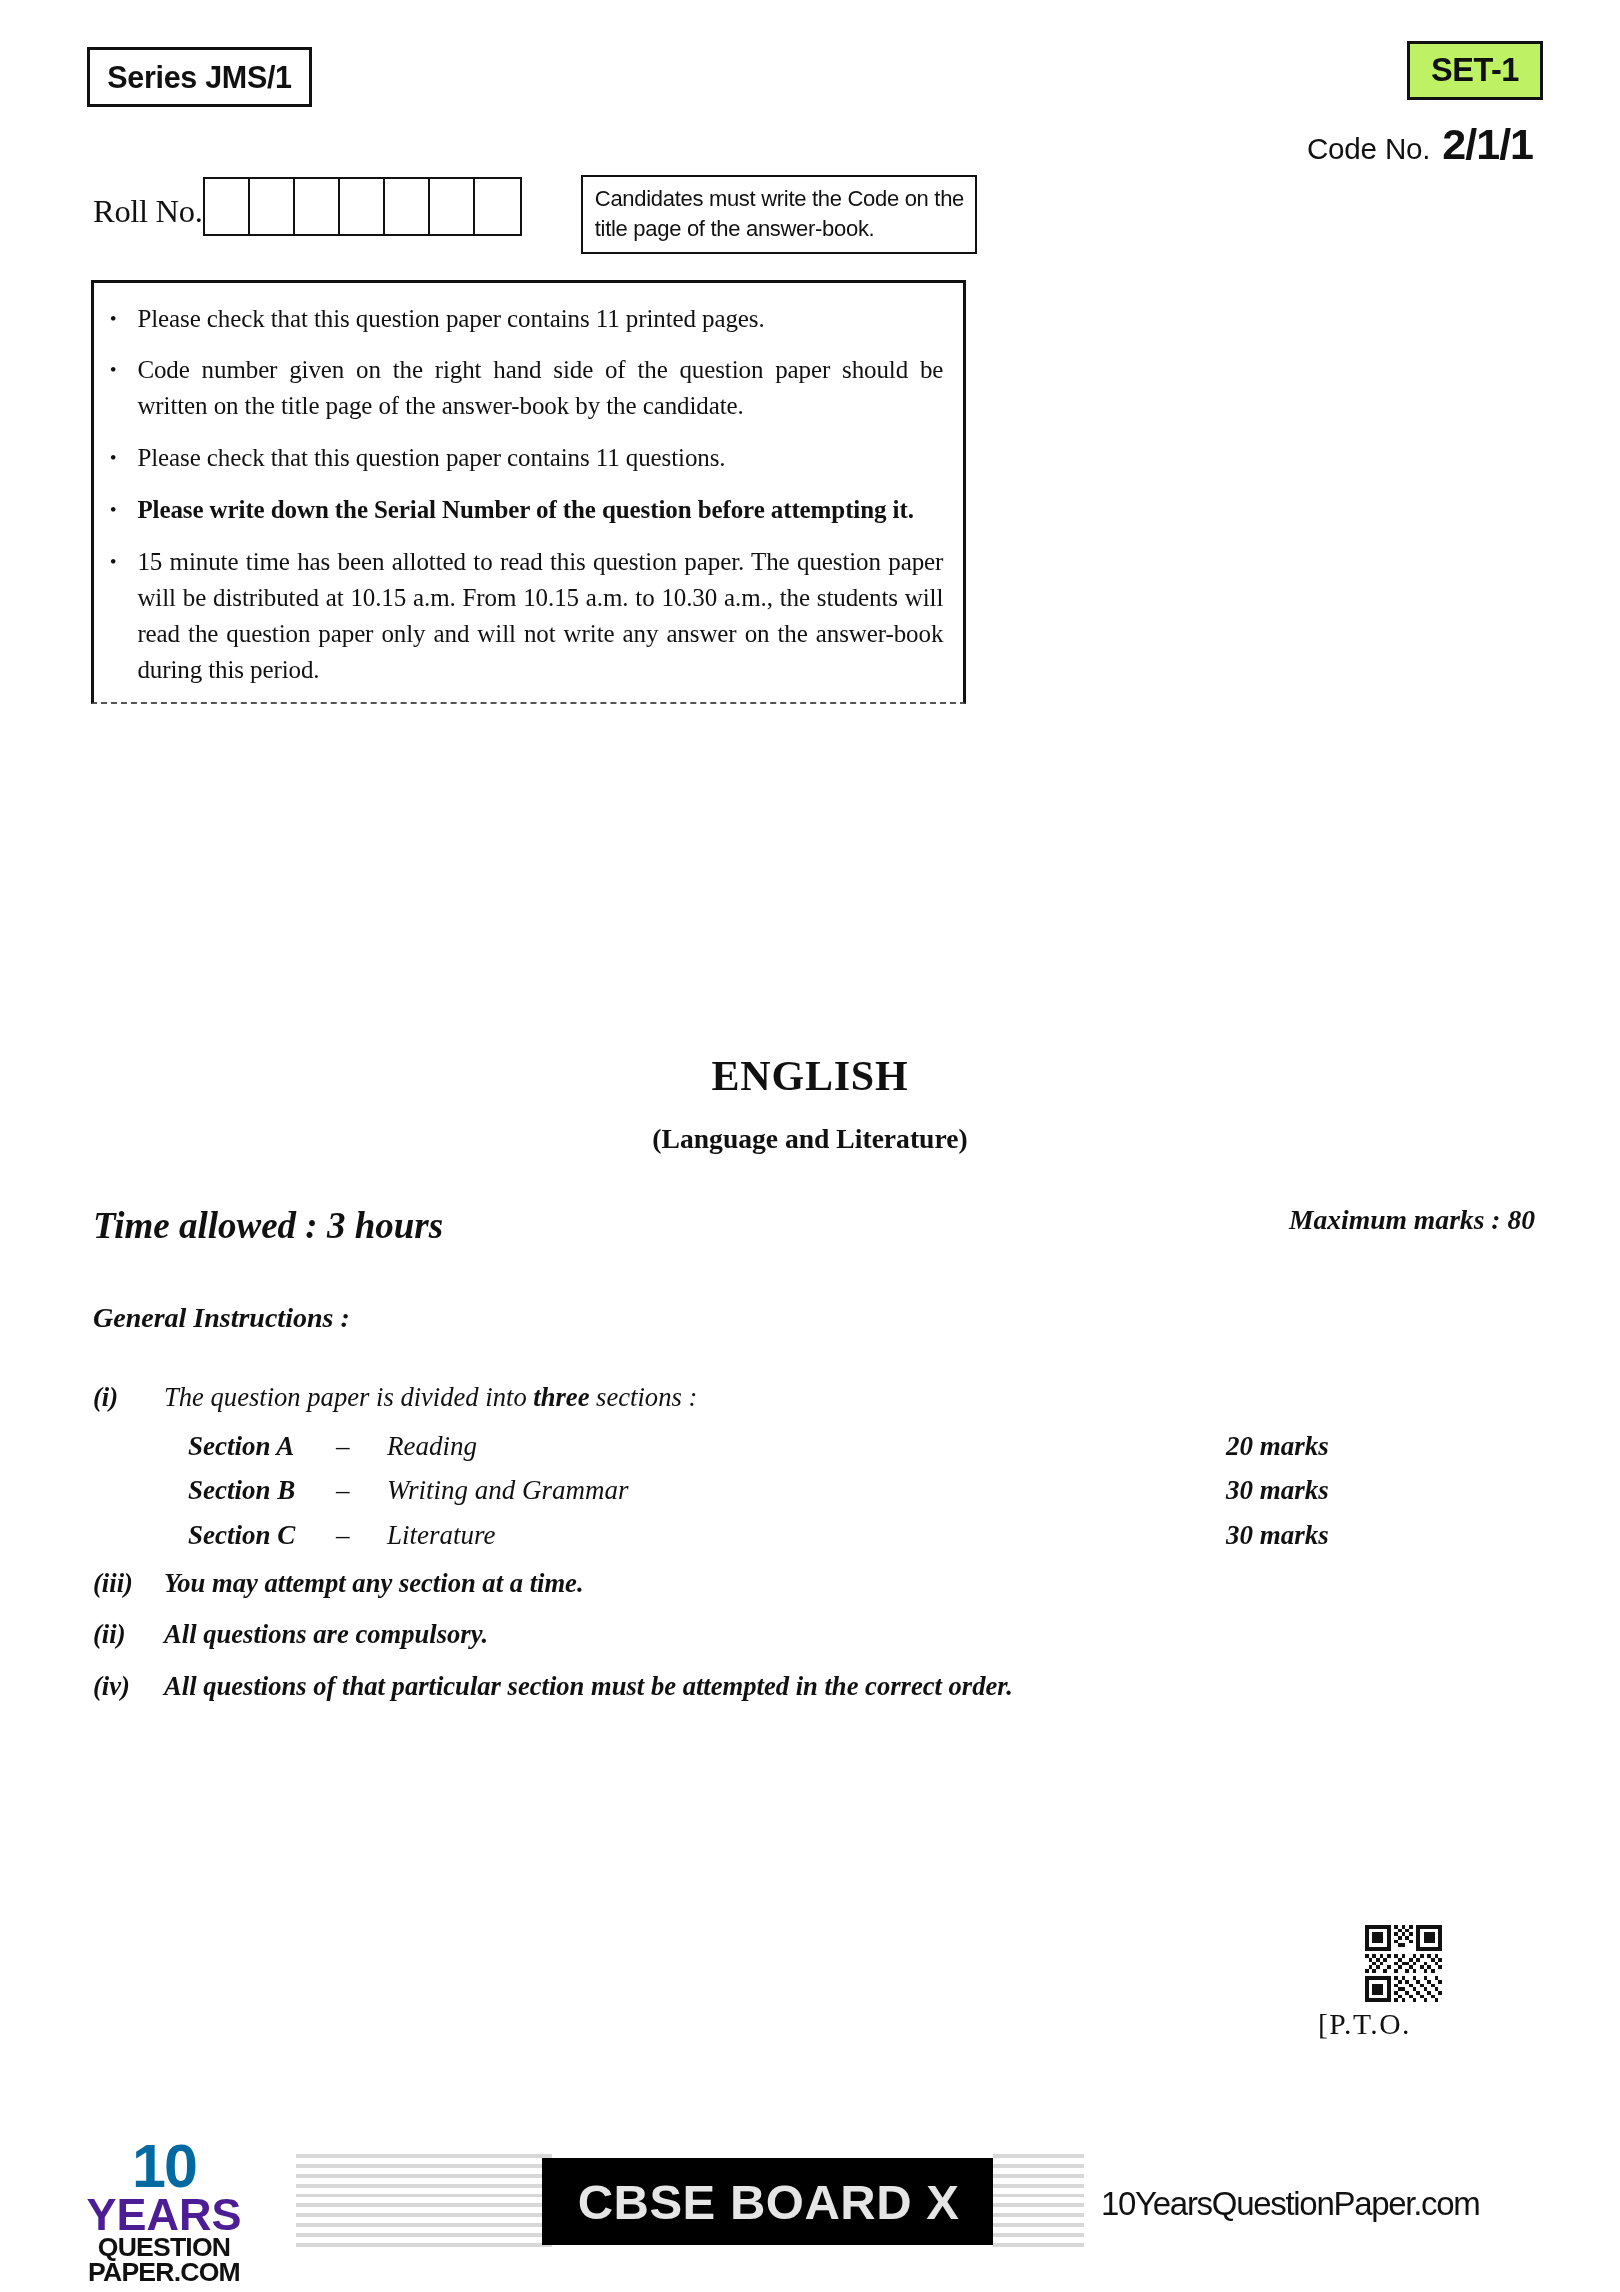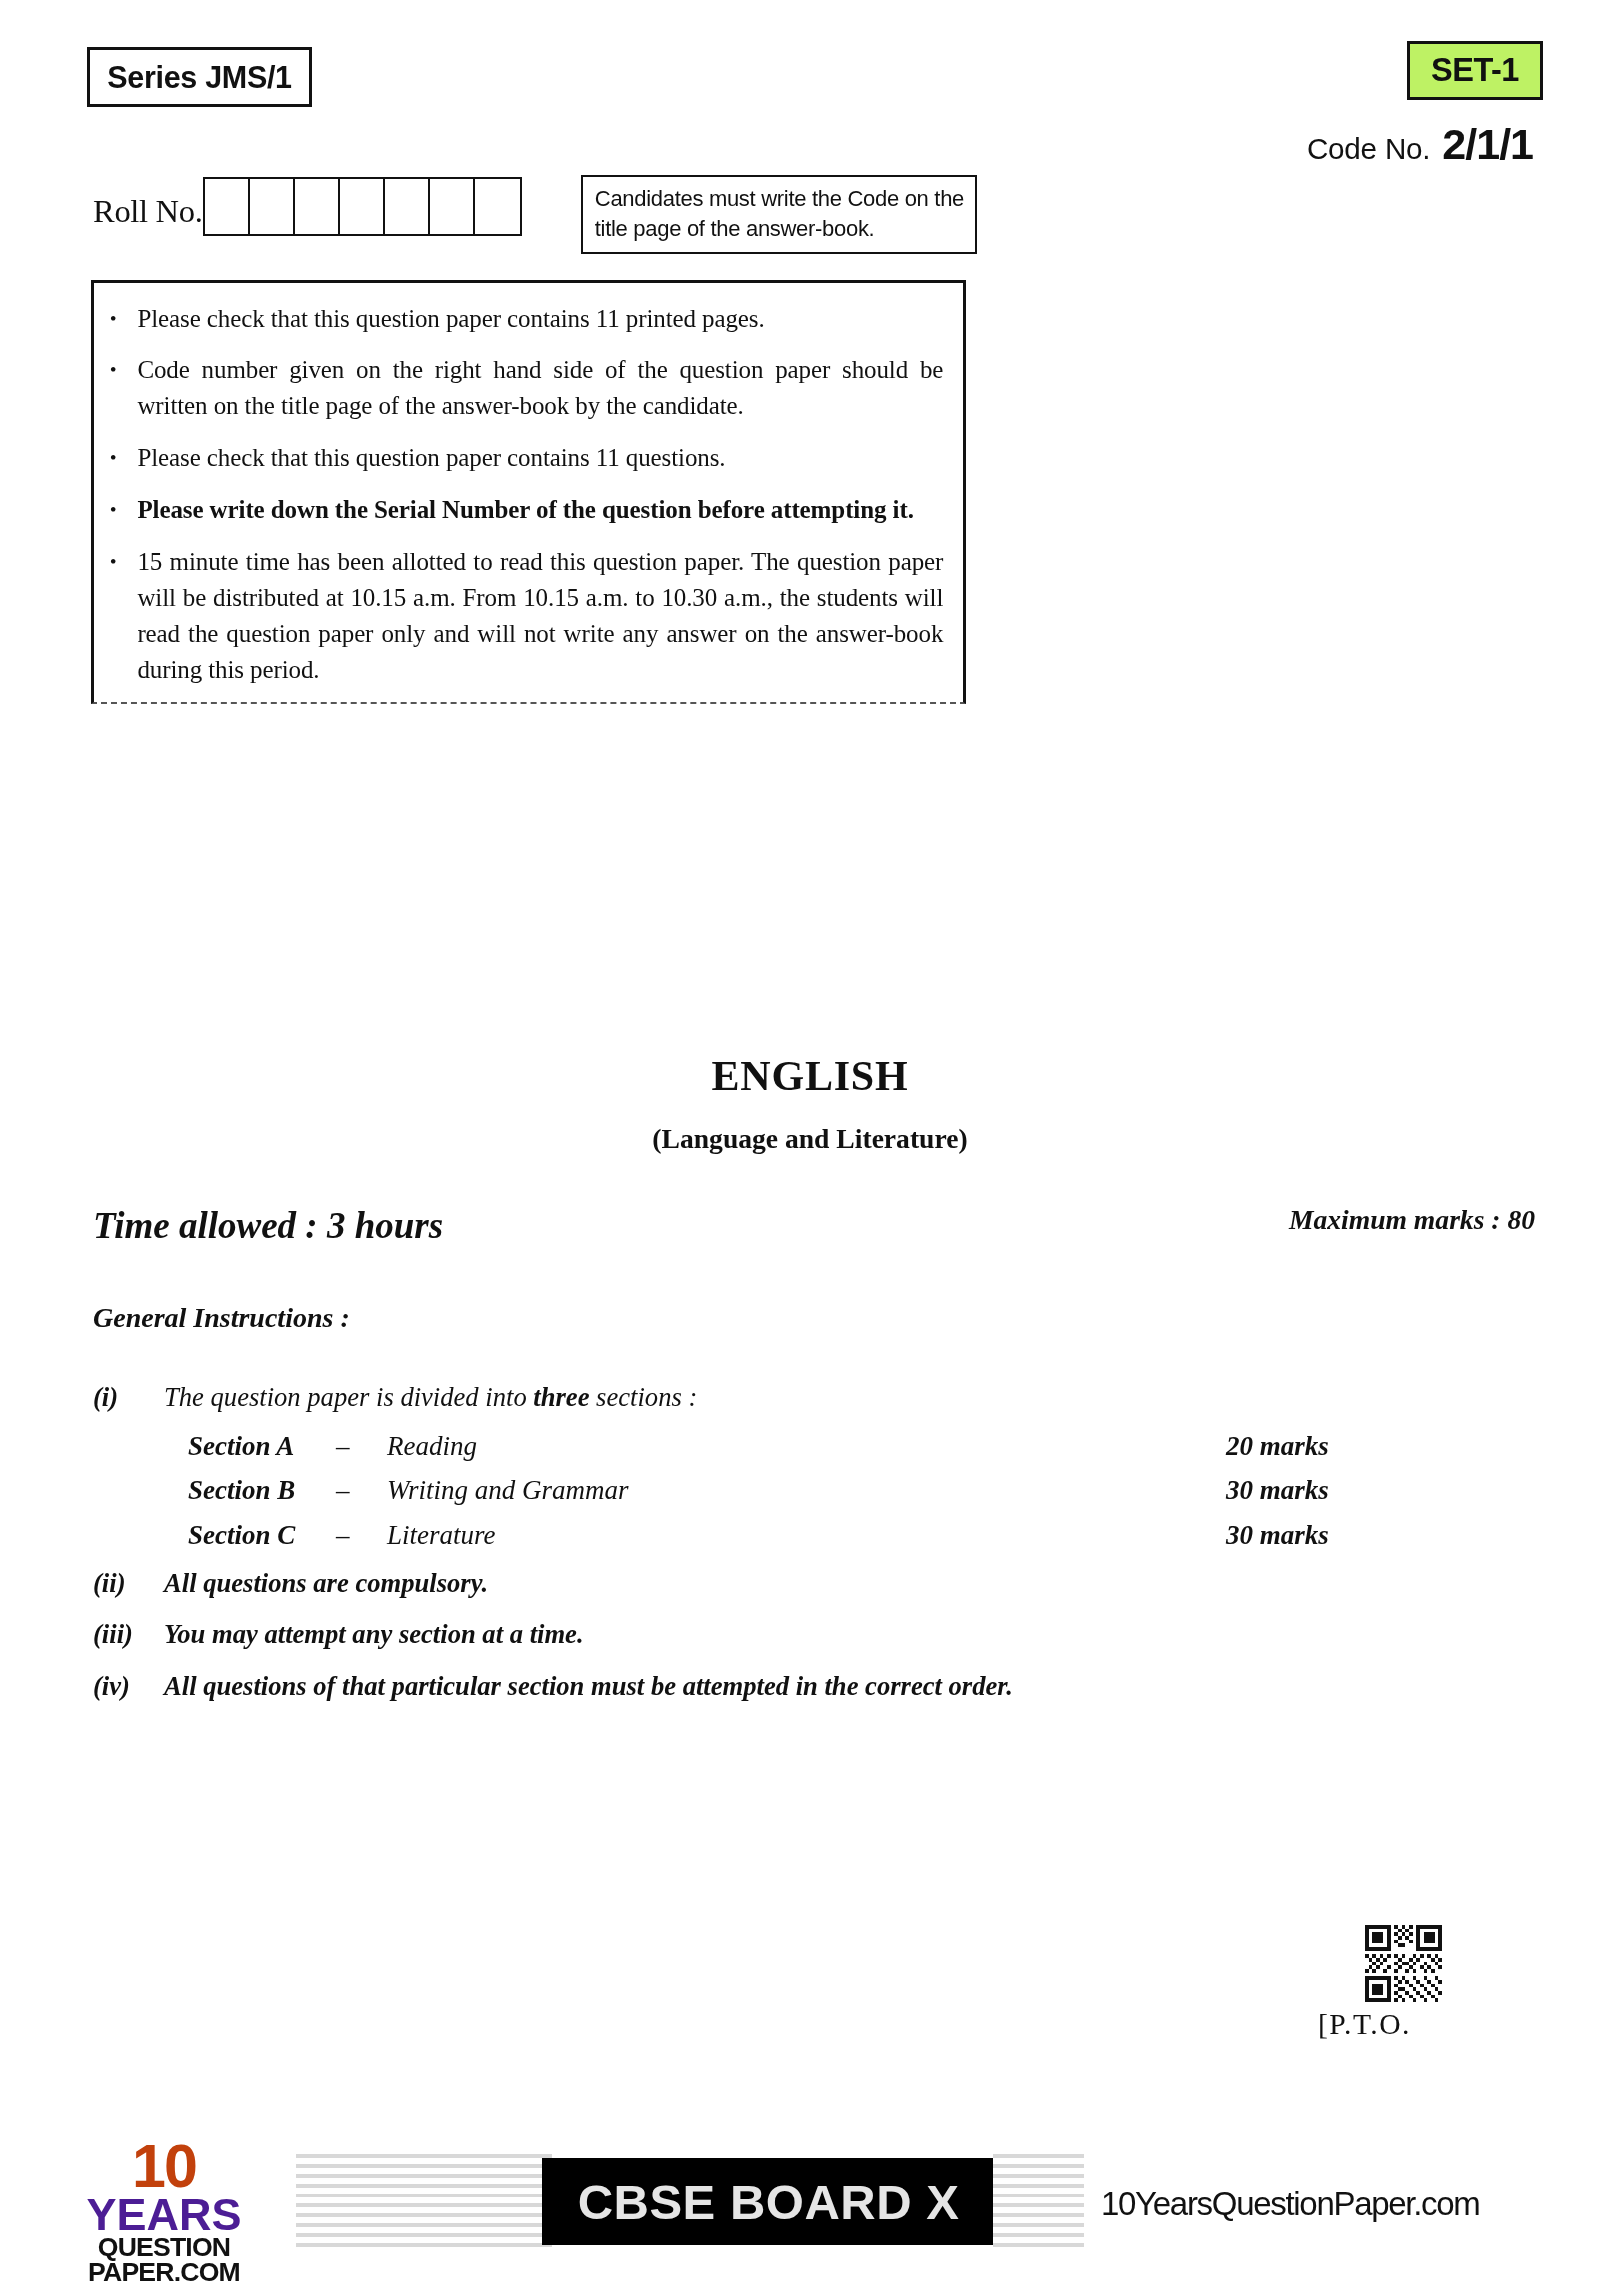--- a/index.html
+++ b/index.html
@@ -279,21 +279,21 @@
     left: 41px;
     bottom: 7.9px;
     width: 246px;
     text-align: center;
     font-family: "Liberation Sans", sans-serif;
     line-height: 0.92;
   }
   .logo-10 {
     font-size: 61px;
     font-weight: bold;
-    color: #c2410c;
+    color: #0369a1;
     letter-spacing: -2px;
     display: block;
   }
   .logo-years {
     font-size: 45px;
     font-weight: bold;
     color: #4c1d95;
     letter-spacing: 0px;
     display: block;
   }
@@ -436,27 +436,27 @@
       </div>
       <div class="sec-row">
         <span class="sec-name">Section C</span>
         <span class="sec-dash">–</span>
         <span class="sec-desc">Literature</span>
         <span class="sec-marks">30 marks</span>
       </div>
     </div>
 
     <div class="gi-row">
+      <span class="gi-num">(iii)</span>
+      <span class="gi-body"><span>You may attempt any section at a time.</span></span>
+    </div>
+
+    <div class="gi-row">
       <span class="gi-num">(ii)</span>
       <span class="gi-body"><span>All questions are </span><span>compulsory</span><span>.</span></span>
-    </div>
-
-    <div class="gi-row">
-      <span class="gi-num">(iii)</span>
-      <span class="gi-body"><span>You may attempt any section at a time.</span></span>
     </div>
 
     <div class="gi-row">
       <span class="gi-num">(iv)</span>
       <span class="gi-body"><span>All questions of that particular section must be attempted in the correct order.</span></span>
     </div>
 
   </div>
 
   <div class="qr">

